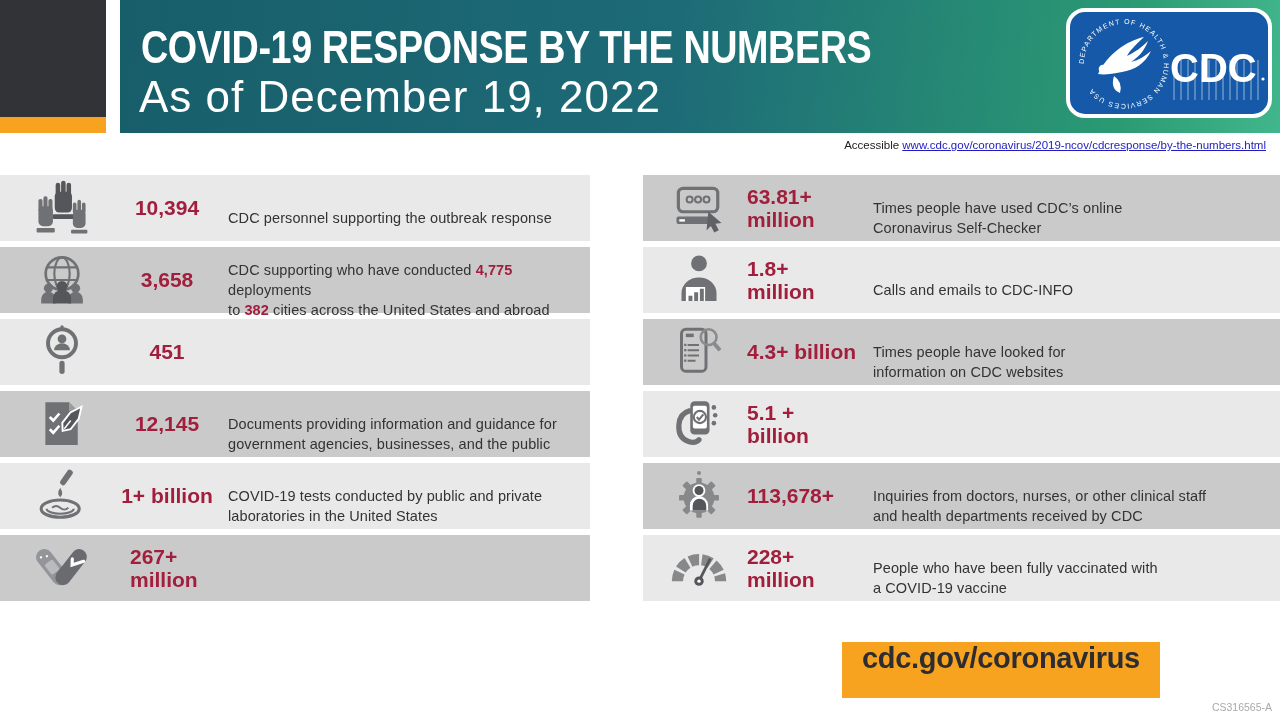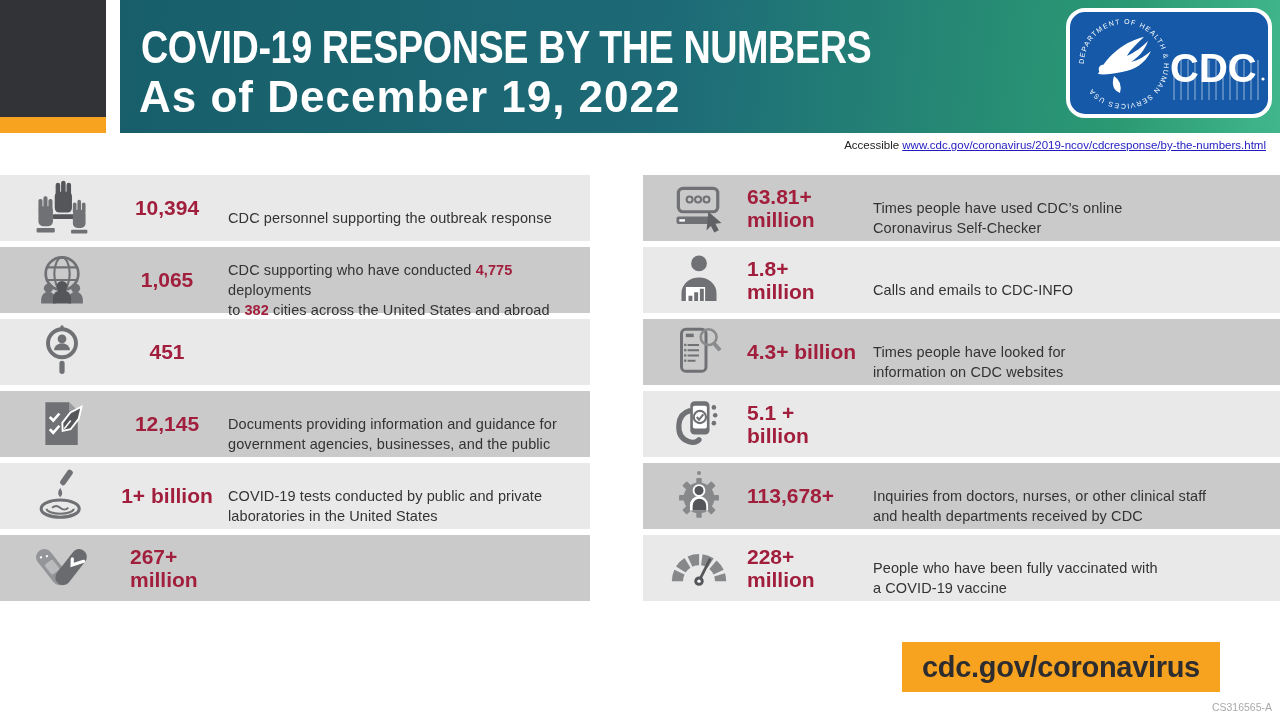--- a/index.html
+++ b/index.html
@@ -13,21 +13,21 @@
     position:absolute; left:120px; top:0; width:1160px; height:133px;
     background:linear-gradient(96deg, #175e6a 0%, #1d6b77 48%, #2b9a73 86%, var(--header-green,#41b68c) 100%);
   }
   .dark-block  { position:absolute; left:0; top:0; width:106px; height:117px; background:var(--dark-block,#323336); }
   .orange-block{ position:absolute; left:0; top:117px; width:106px; height:16px; background:var(--accent-orange,#f8a31f); }
   .title {
     position:absolute; left:141px; top:20px; color:#fff; font-size:46px; font-weight:bold;
     white-space:nowrap; transform:scaleX(.82); transform-origin:left center; letter-spacing:-.5px;
   }
   .subtitle {
-    position:absolute; left:139px; top:72px; color:#fff; font-size:44px; font-weight:700;
+    position:absolute; left:139px; top:72px; color:#fff; font-size:44px; font-weight:400;
     white-space:nowrap; letter-spacing:1px;
   }
   .logo { position:absolute; right:8px; top:8px; }
   
   .access { position:absolute; top:139px; right:14px; font-size:11.5px; color:#222; }
   .access a { color:var(--link-blue,#1f1bc0); text-decoration:underline; }
   
   .col { position:absolute; top:175px; }
   .col-left  { left:0;   width:590px; }
   .col-right { left:643px; width:710px; }
@@ -44,22 +44,22 @@
   .value.multi { text-align:left; padding-left:24px; }
   .col-right .value { flex:0 0 130px; text-align:left; padding-left:4px; }
   .desc {
     flex:1; font-size:14.5px; color:#333; line-height:1.38;
     white-space:pre-line; letter-spacing:.1px;
   }
   .hl { color:var(--accent-red,#a11e3c); font-weight:bold; }
   .big-hl { font-size:19px; }
   
   .footer-bar {
-    position:absolute; left:902px; top:642px; width:318px; height:50px;
-    background:var(--accent-orange,#f8a31f); display:flex; align-items:center; padding-left:20px;
+    position:absolute; left:842px; top:642px; width:318px; height:56px;
+    background:var(--accent-orange,#f8a31f); display:flex; padding-left:20px;
   }
   .footer-bar .url { font-size:29px; font-weight:bold; color:#2d2d30; letter-spacing:-.3px; }
   .doc-id { position:absolute; right:8px; top:701px; font-size:10.5px; color:#a9a9a9; }
   svg { display:block; }
 </style>
 </head>
 <body>
 
 <div class="header-band"></div>
 <div class="dark-block"></div>
@@ -139,21 +139,21 @@
             <path d="M9 58 v-5 a8 8 0 0 1 16 0 v5 z"></path>
           <circle cx="47" cy="41" r="5"></circle>
             <path d="M39 58 v-5 a8 8 0 0 1 16 0 v5 z"></path>
         </g>
         <g fill="#55565a">
           <circle cx="32" cy="39" r="6"></circle>
             <path d="M22 58 v-6 a10 9 0 0 1 20 0 v6 z"></path>
         </g>
       </svg>
     </div>
-    <div class="value">1,065</div>
+    <div class="value">3,658</div>
     <div class="desc">
       <span>CDC supporting who have conducted </span><span class="hl">4,775</span><span> deployments
 to </span><span class="hl">382</span><span> cities across the United States and abroad</span>
     </div>
   </div>
 
   <div class="row bg-a">
     <div class="icon-box">
       <svg width="56" height="56" viewBox="0 0 64 64">
         <circle cx="32" cy="3.5" r="2" fill="#707174"></circle>

